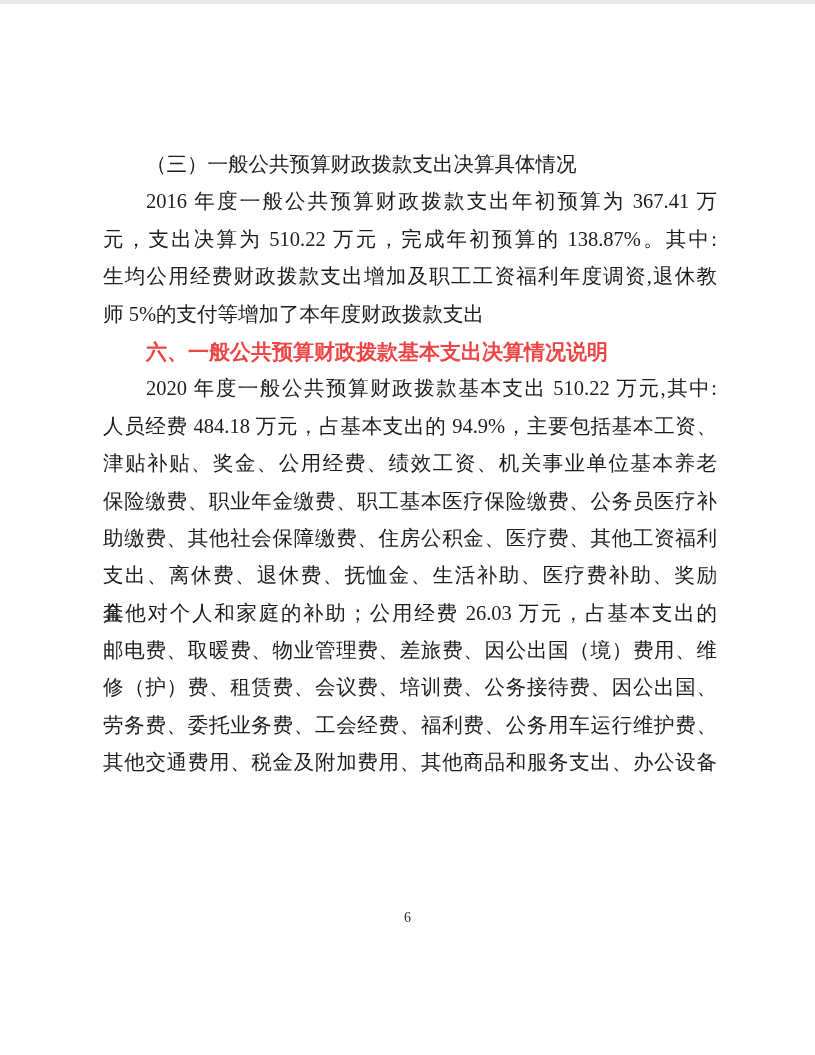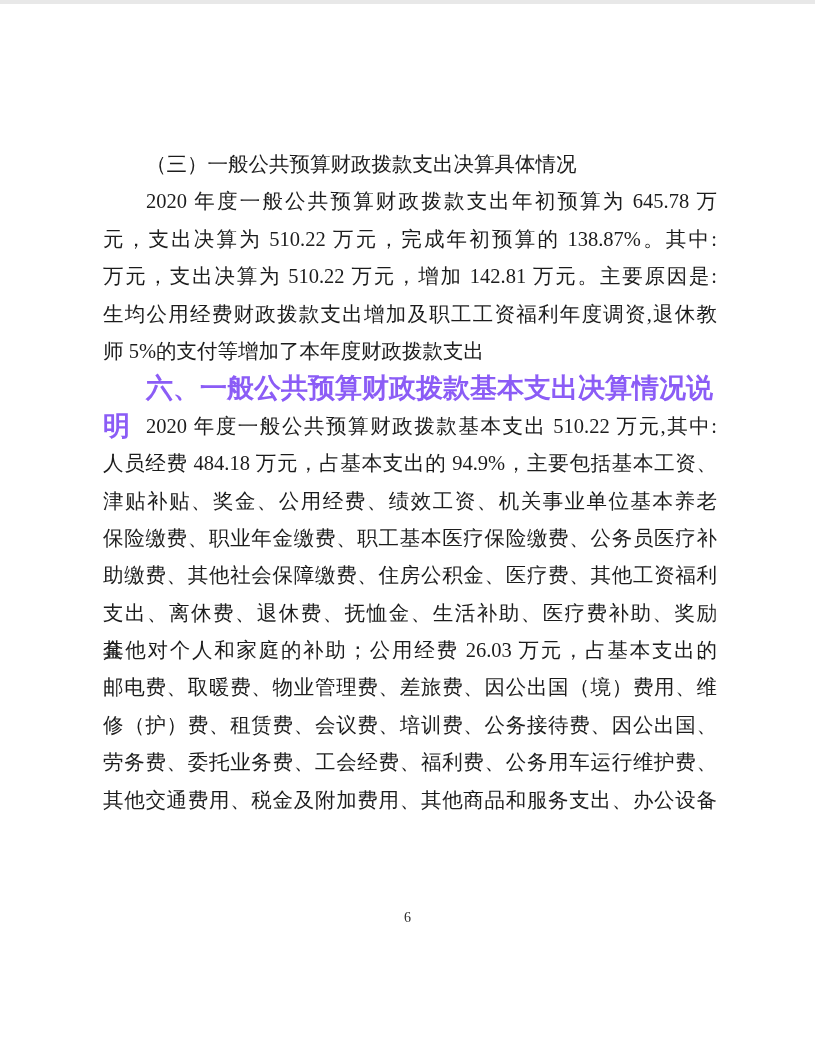--- a/index.html
+++ b/index.html
@@ -37,27 +37,27 @@
     text-indent: 43px;
   }
   .sub-heading {
     font-size: 20.5px;
     line-height: 37.4px;
     height: 37.4px;
     text-indent: 43px;
     font-family: "Liberation Serif", "DejaVu Serif", serif;
   }
   .section-heading {
-    font-size: 27px;
+    font-size: 21px;
     line-height: 37.4px;
     height: 37.4px;
     text-indent: 43px;
     font-weight: bold;
     font-family: Liberation Sans, sans-serif;
-    color: #8b5cf6;
+    color: #ef4444;
   }
   .page-number {
     position: absolute;
     left: 0;
     top: 903px;
     width: 100%;
     text-align: center;
     font-size: 14px;
     line-height: 22px;
     color: #2a2a2a;
@@ -66,23 +66,22 @@
 </style>
 </head>
 <body>
 
 <div class="page">
   <div class="text-block">
 
     <div class="sub-heading">（三）一般公共预算财政拨款支出决算具体情况</div>
 
     <div>
-        <div class="line justify indent">2020 年度一般公共预算财政拨款支出年初预算为 645.78 万</div>
+        <div class="line justify indent">2016 年度一般公共预算财政拨款支出年初预算为 367.41 万</div>
         <div class="line justify">元，支出决算为 510.22 万元，完成年初预算的 138.87%。其中:</div>
-        <div class="line justify">万元，支出决算为 510.22 万元，增加 142.81 万元。主要原因是:</div>
         <div class="line justify">生均公用经费财政拨款支出增加及职工工资福利年度调资,退休教</div>
         <div class="line">师 5%的支付等增加了本年度财政拨款支出</div>
       </div>
 
     <div class="section-heading">六、一般公共预算财政拨款基本支出决算情况说明</div>
 
     <div>
         <div class="line justify indent">2020 年度一般公共预算财政拨款基本支出 510.22 万元,其中:</div>
         <div class="line justify">人员经费 484.18 万元，占基本支出的 94.9%，主要包括基本工资、</div>
         <div class="line justify">津贴补贴、奖金、公用经费、绩效工资、机关事业单位基本养老</div>

